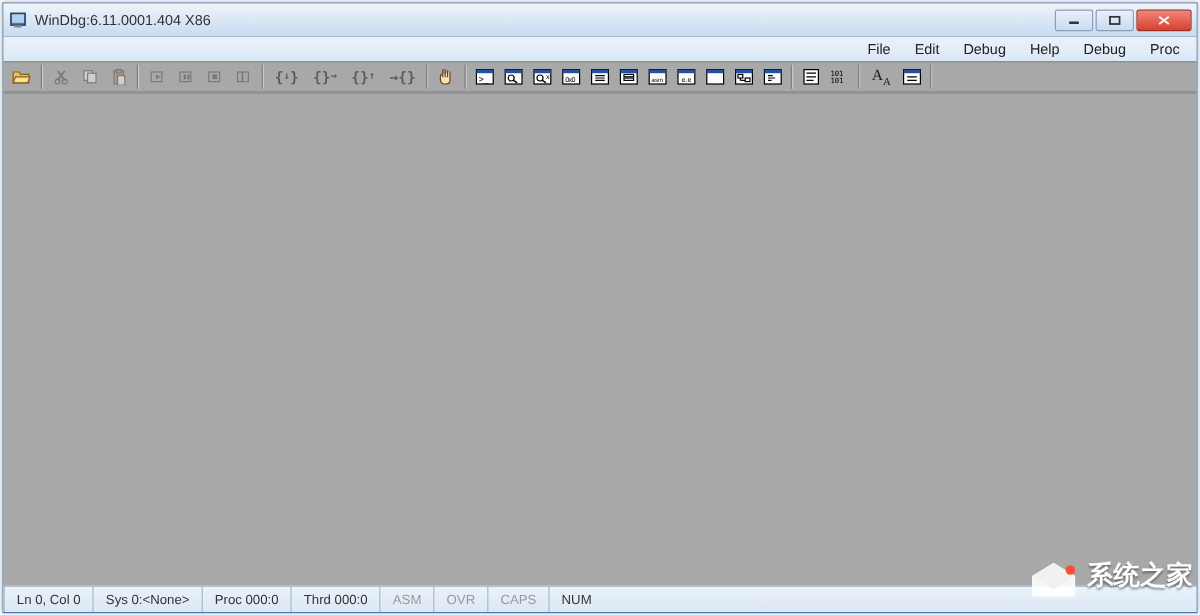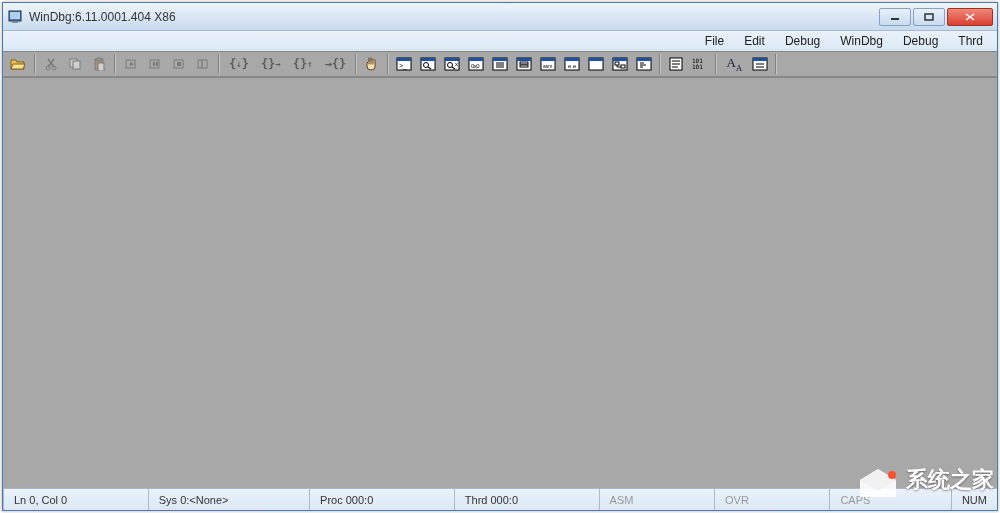--- a/index.html
+++ b/index.html
@@ -120,21 +120,21 @@
 .client-area {
   flex: 1;
   background: #a8a8a8;
   border-top: 1px solid #888;
 }
 .statusbar {
   height: 22px;
   background: linear-gradient(to bottom, #eaf2fa 0%, #dce8f5 100%);
   display: flex;
   align-items: center;
-  justify-content: space-between;
+  justify-content: flex-start;
   font-size: 11px;
   color: #333;
   border-top: 1px solid #a8b8d0;
 }
 .sb-pane {
   padding: 0 10px;
   border-left: 1px solid #b0b8c8;
   height: 100%;
   display: flex;
   align-items: center;
@@ -193,23 +193,23 @@
             <line x1="9" y1="1" x2="1" y2="7" stroke="#fff" stroke-width="1.5"></line>
           </svg>
       </div>
     </div>
   </div>
 
   <div class="menubar">
     <div class="menu-item">File</div>
     <div class="menu-item">Edit</div>
     <div class="menu-item">Debug</div>
-    <div class="menu-item">WinDbg</div>
+    <div class="menu-item">Help</div>
     <div class="menu-item">Debug</div>
-    <div class="menu-item">Thrd</div>
+    <div class="menu-item">Proc</div>
   </div>
 
   <div class="toolbar">
     <div class="tb-btn">
       <svg width="18" height="16" viewBox="0 0 18 16">
           <path d="M1 4 h5 l1 2 h7 v7 H1 z" fill="#f0c050" stroke="#806020"></path>
           <path d="M3 8 h12 l-2 5 H1 z" fill="#ffe090" stroke="#806020"></path>
         </svg>
     </div>
     <span class="tb-sep"></span>

